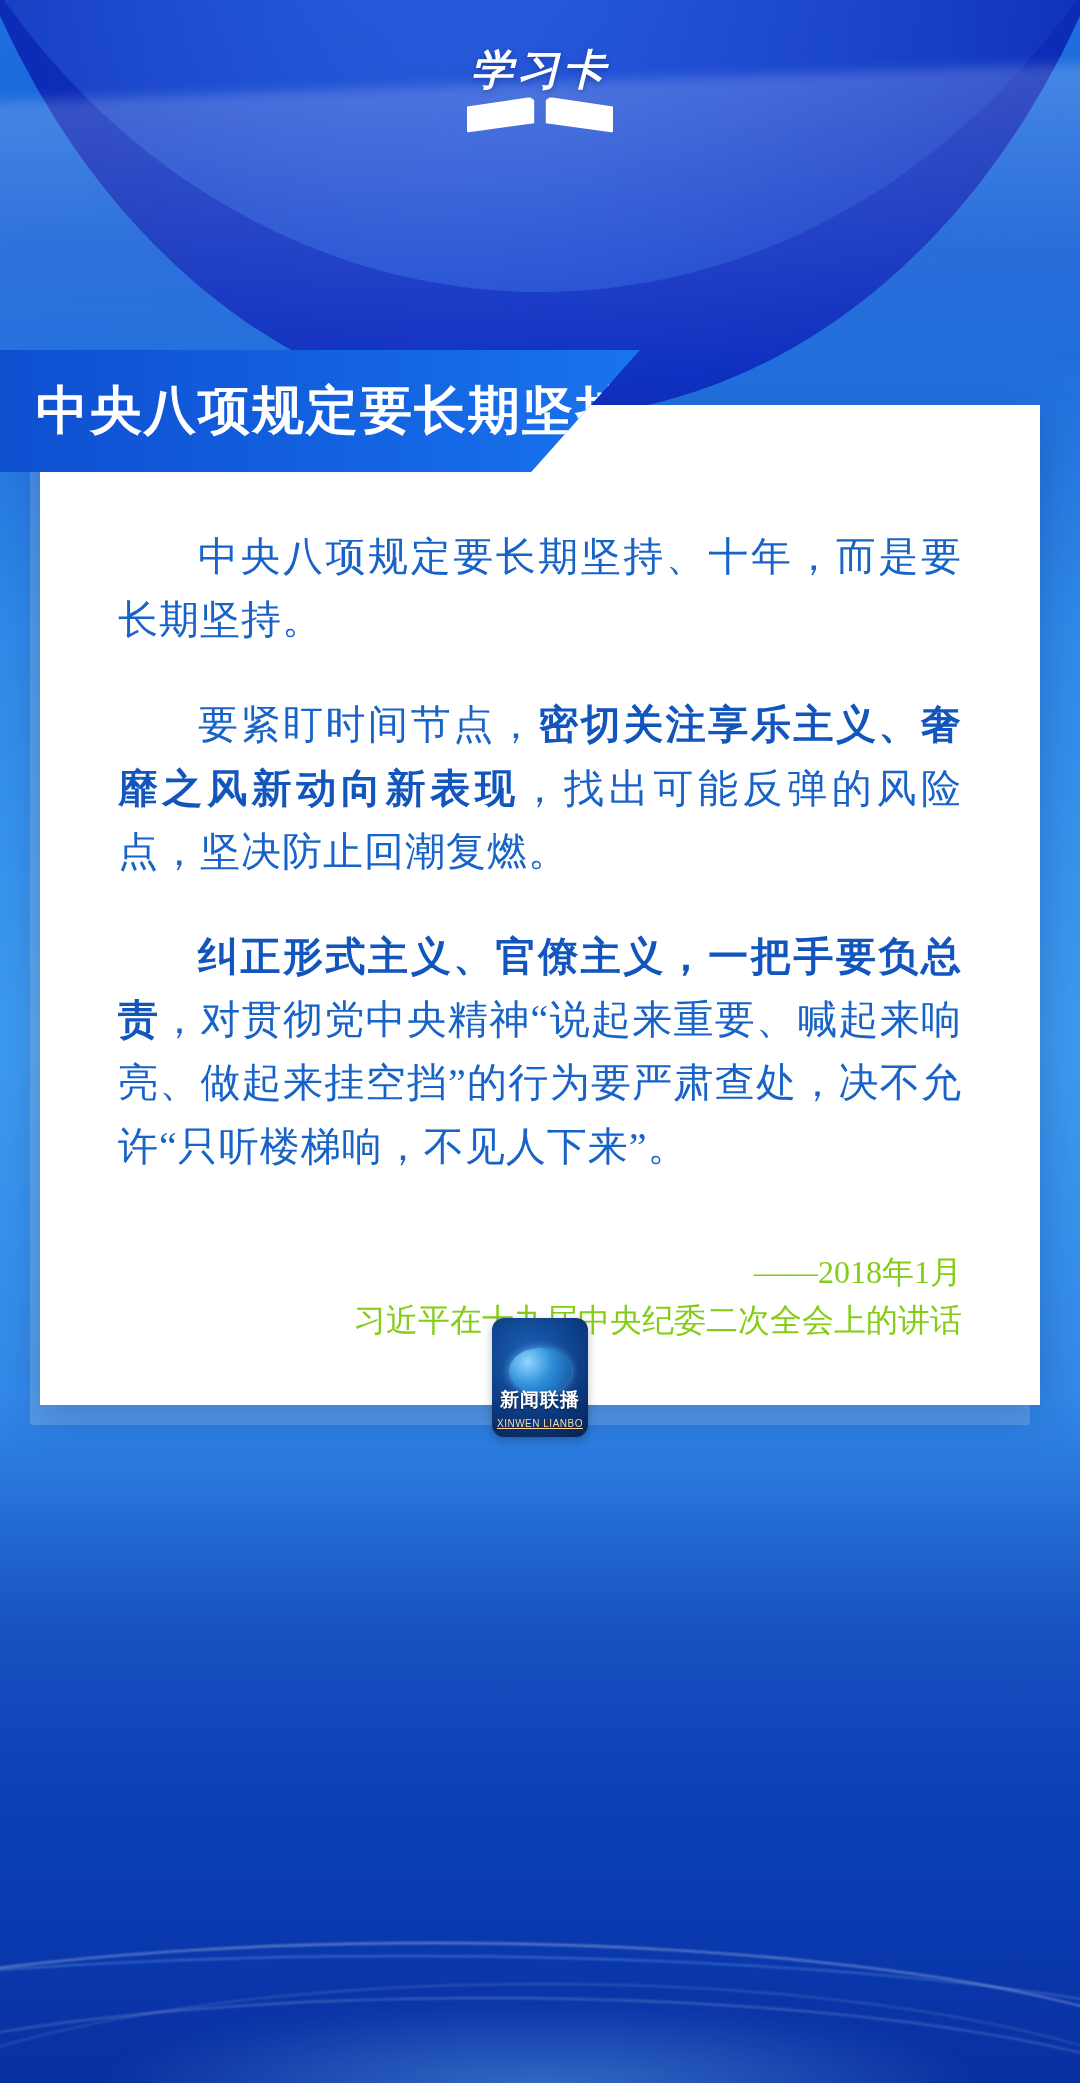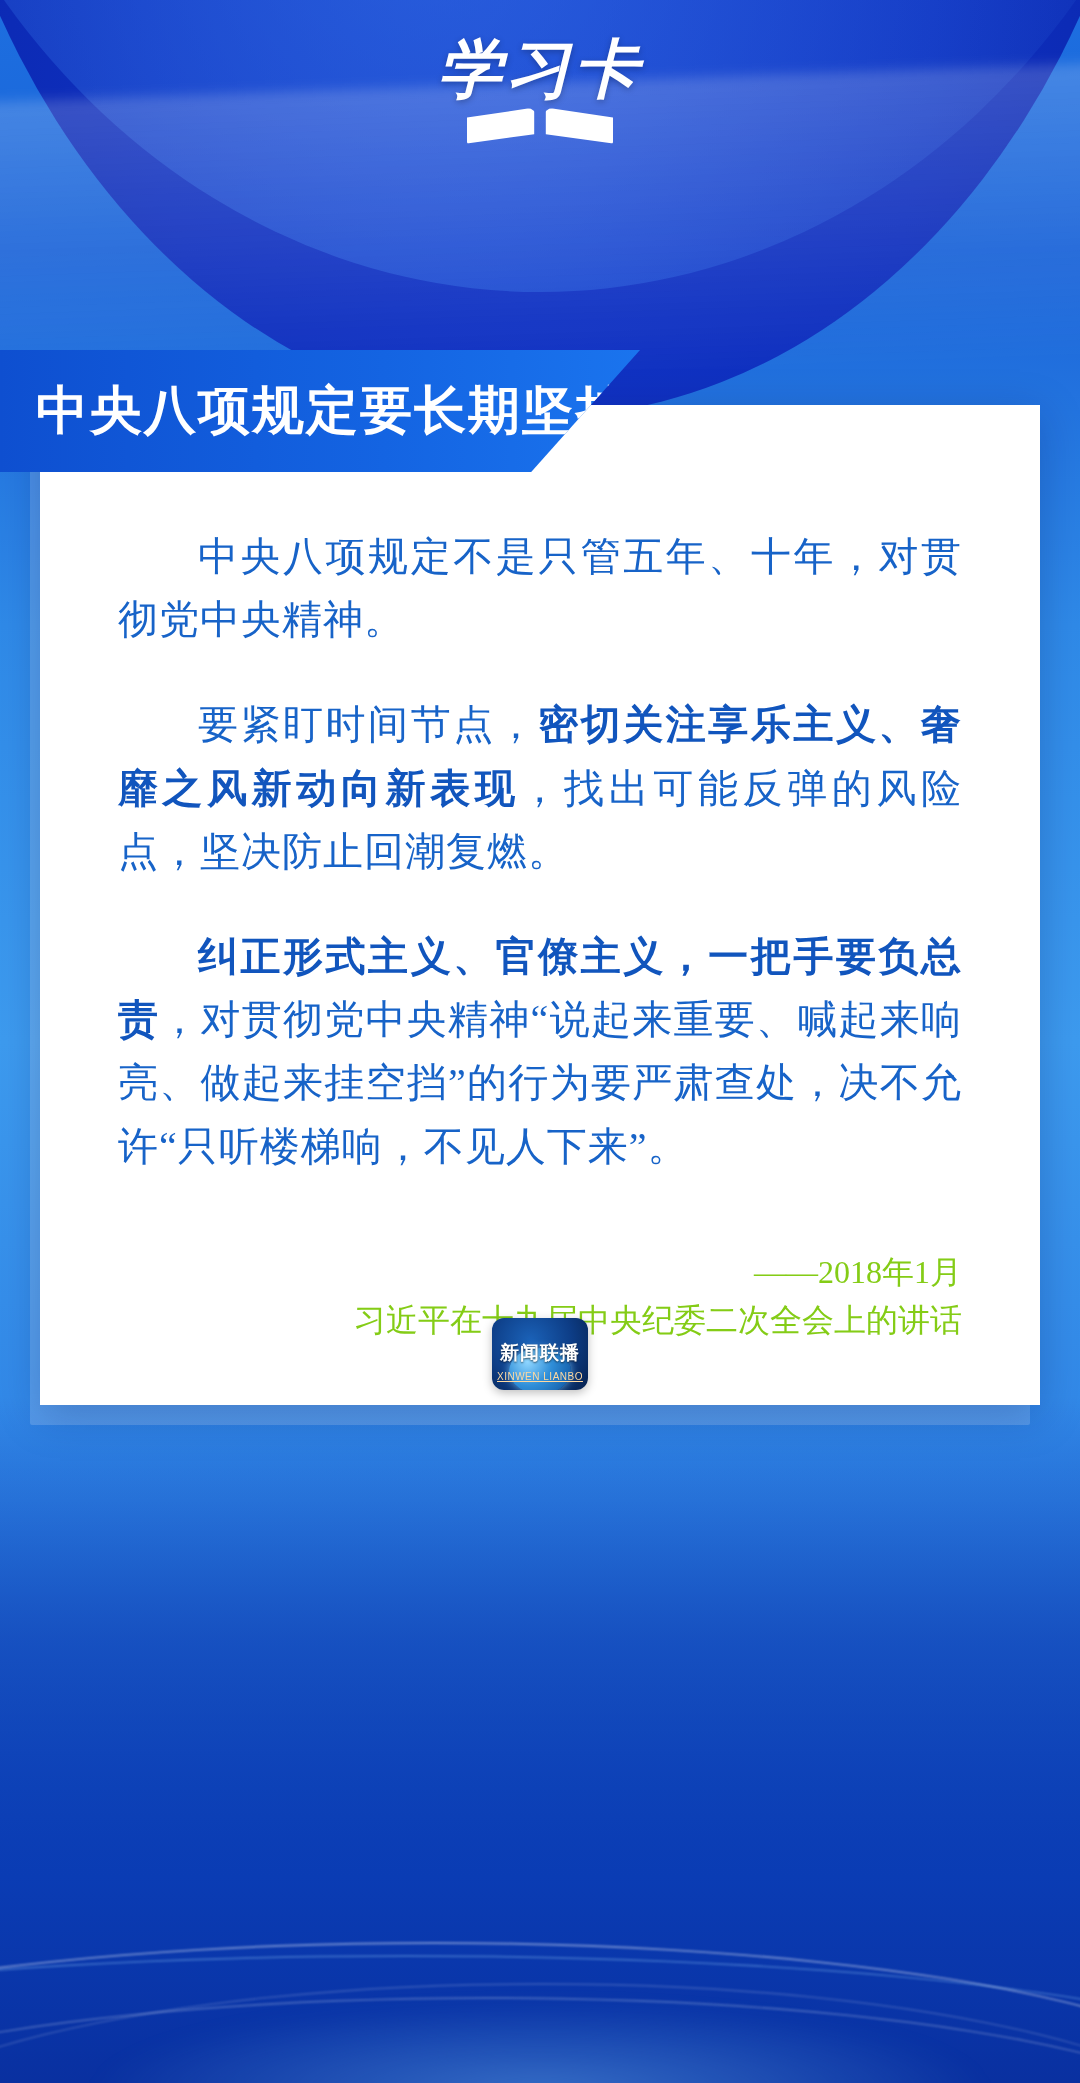--- a/index.html
+++ b/index.html
@@ -85,21 +85,21 @@
     right: 0;
     height: 125px;
     display: flex;
     align-items: center;
     justify-content: center;
     flex-direction: column;
   }
   .logo-text {
     color: #ffffff;
     font-family: "Liberation Serif", "DejaVu Serif", serif;
-    font-size: 64px;
+    font-size: 42px;
     font-weight: 700;
     letter-spacing: 4px;
     line-height: 1;
     text-shadow: 0 2px 6px rgba(0,0,0,.25);
     font-style: italic;
   }
   .logo-book {
     margin-top: 6px;
     width: 150px;
     height: 40px;
@@ -204,21 +204,21 @@
   }
   .attrib div { white-space: nowrap; }
 
   
   .badge {
     position: absolute;
     left: 50%;
     transform: translateX(-50%);
     top: 1318px;
     width: 96px;
-    height: 72px;
+    height: 119px;
     border-radius: 12px;
     background: radial-gradient(circle at 40% 32%, #1b62b8 0%, #0d3d86 55%, #06214d 100%);
     box-shadow: 0 3px 10px rgba(0,0,0,.25);
     overflow: hidden;
   }
   .badge .globe {
     position: absolute;
     left: 50%;
     top: 30px;
     transform: translateX(-50%);
@@ -277,21 +277,21 @@
 </div>
 
 <div class="card-shadow"></div>
 <div class="card"></div>
 
 <div class="ribbon">
   <div class="ribbon-title">中央八项规定要长期坚持</div>
 </div>
 
 <div class="body">
-  <p class="para p1"><span>中央八项规定不是只管五年、十年，对贯彻党中央精神。</span></p>
+  <p class="para p1"><span>中央八项规定要长期坚持、十年，而是要长期坚持。</span></p>
   <p class="para p2"><span>要紧盯时间节点，</span><b>密切关注享乐主义、奢靡之风新动向新表现</b><span>，找出可能反弹的风险点，坚决防止回潮复燃。</span></p>
   <p class="para p3"><b>纠正形式主义、官僚主义，一把手要负总责</b><span>，对贯彻党中央精神“说起来重要、喊起来响亮、做起来挂空挡”的行为要严肃查处，决不允许“只听楼梯响，不见人下来”。</span></p>
 
   <div class="attrib">
     <div>——2018年1月</div>
     <div>习近平在十九届中央纪委二次全会上的讲话</div>
   </div>
 </div>
 
 <div class="badge">

